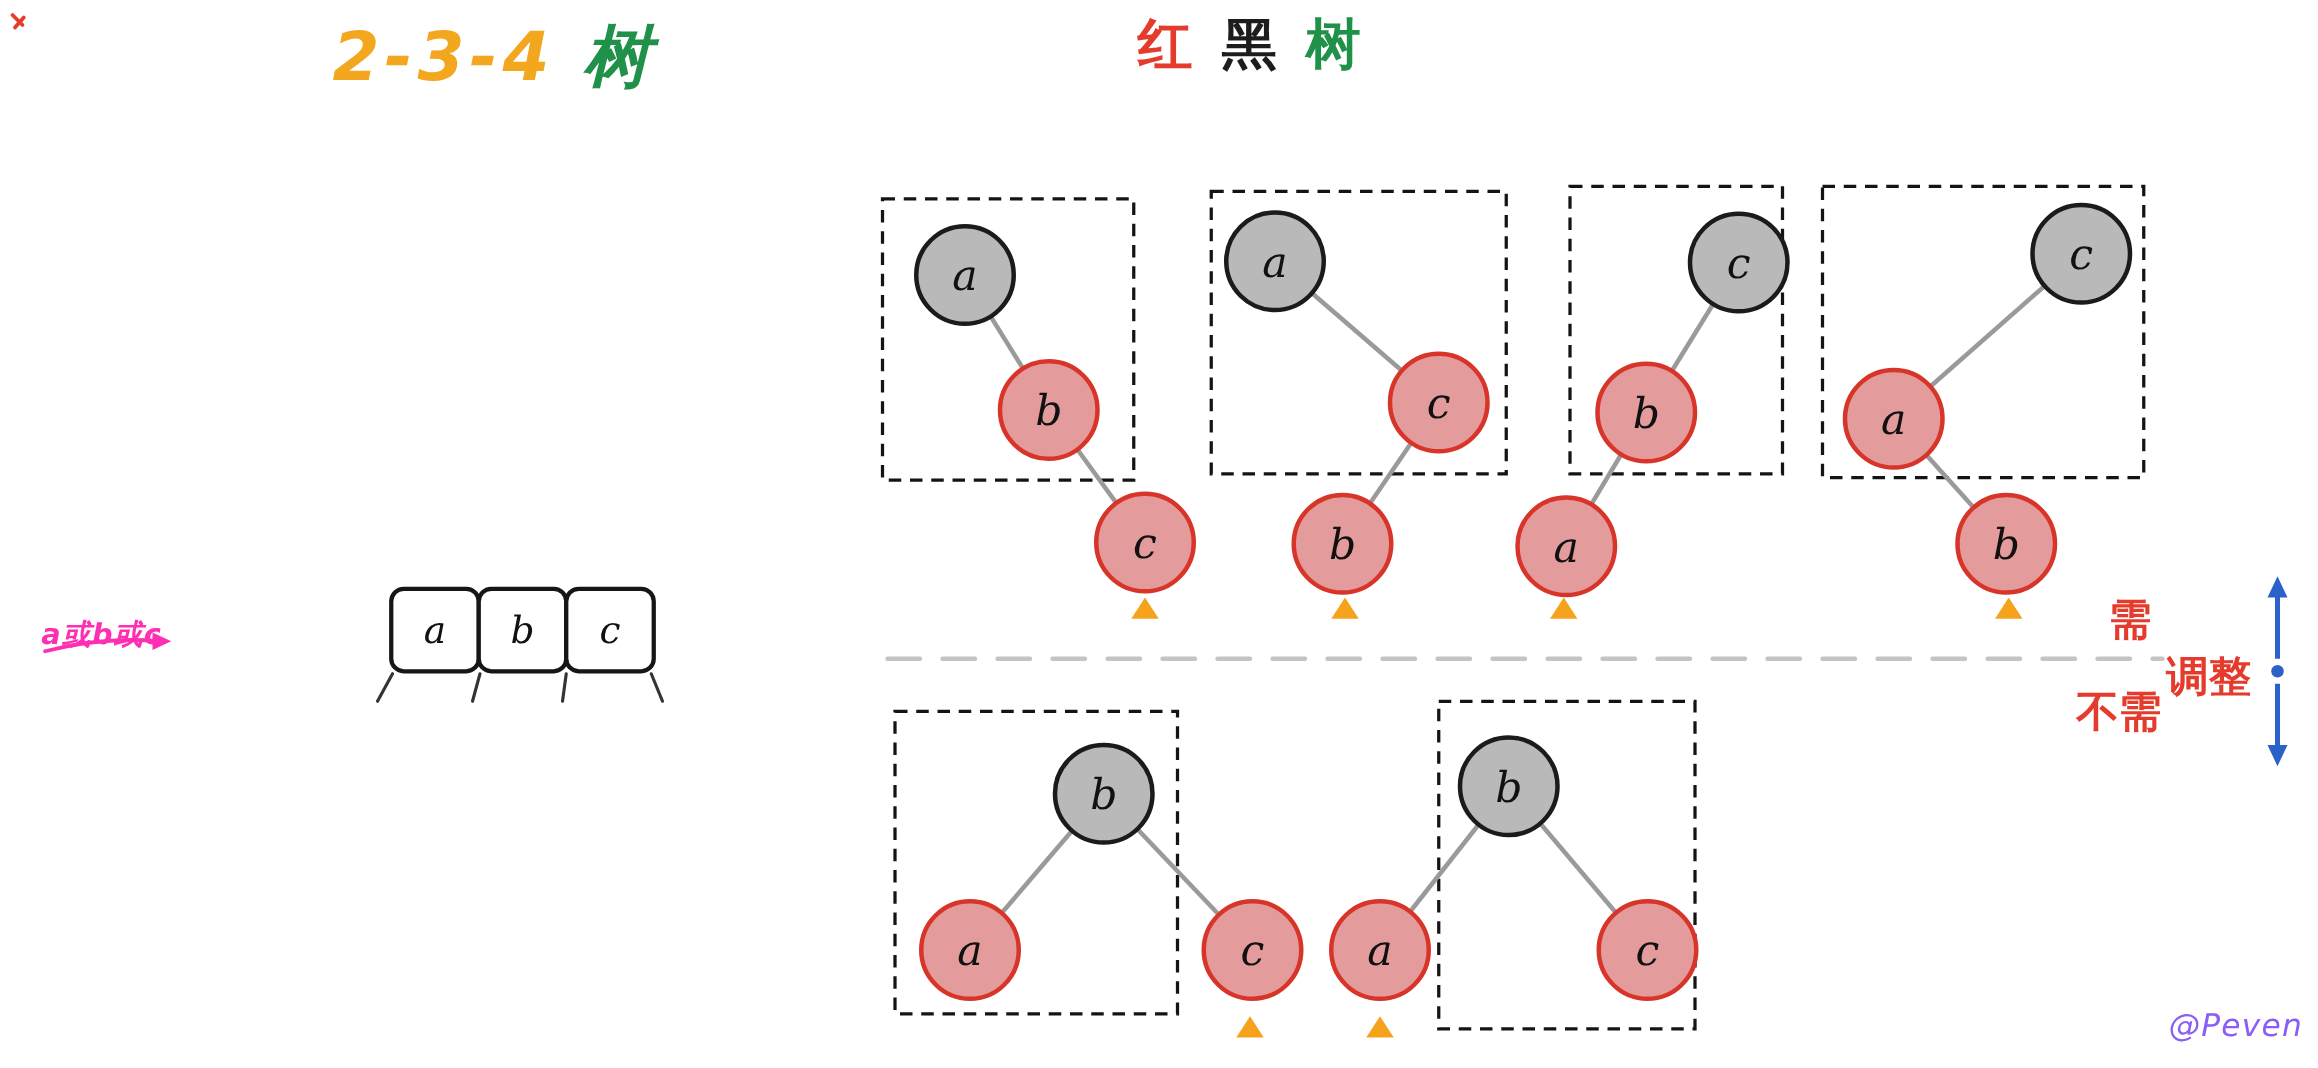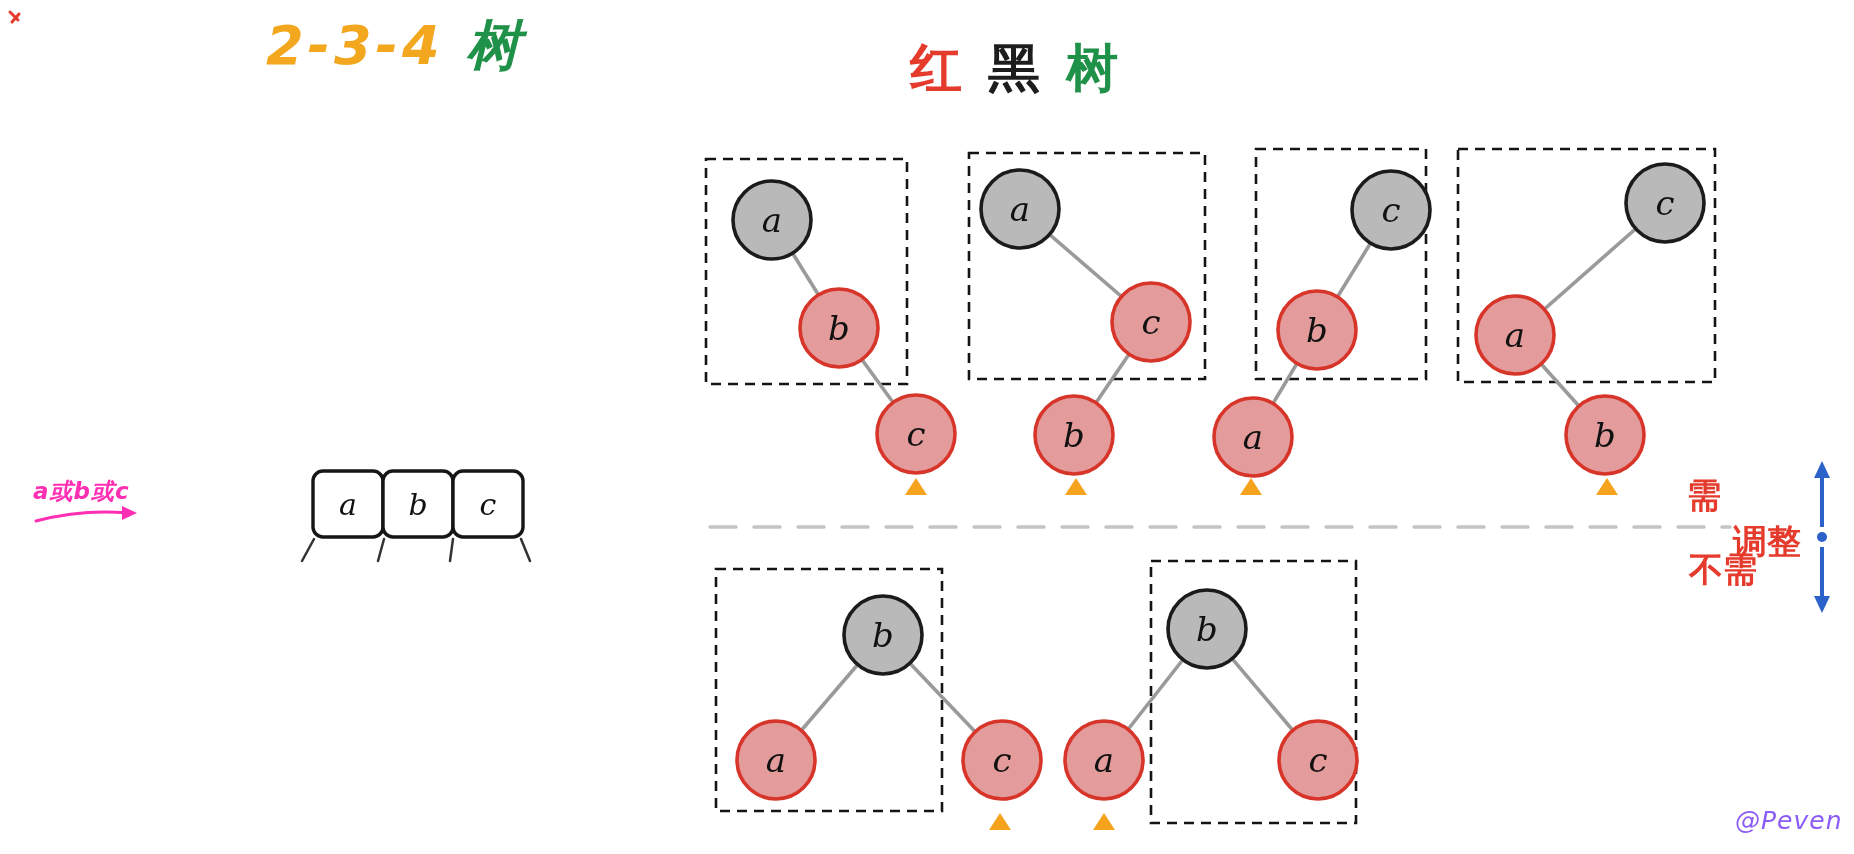--- a/index.html
+++ b/index.html
@@ -15,24 +15,24 @@
   #diagram-svg { position: absolute; left: 0; top: 0; }
   .title {
     position: absolute;
     font-weight: bold;
     letter-spacing: 4px;
     white-space: nowrap;
     line-height: 1.1;
     text-align: right;
   }
   .title-left  { left: 266px; top: 16px; font-size: 54px; font-style: italic; }
-  .title-right { left: 910px; top: 12px; font-size: 52px; margin-top: 28px; }
+  .title-right { left: 910px; top: 12px; font-size: 44px; }
   .annotation {
     position: absolute;
-    left: 33px; top: 476px;
+    left: 33px; top: 492px;
     font-size: 23px;
     font-style: italic;
     font-weight: bold;
     letter-spacing: 1px;
   }
   .legend {
     position: absolute;
     font-size: 34px;
     font-weight: bold;
     white-space: nowrap;
@@ -144,17 +144,17 @@
   <div class="title title-right">
     <span style="color: rgb(229, 59, 44);">红</span>
     <span style="color: rgb(29, 29, 29);">黑</span>
     <span style="color: rgb(31, 145, 72);">树</span>
   </div>
 
   <div class="annotation" style="color: rgb(255, 47, 180);">a或b或c</div>
 
   <div class="legend legend-need" style="color: rgb(229, 59, 44);">需</div>
   <div class="legend legend-adjust" style="color: rgb(229, 59, 44);">调整</div>
-  <div class="legend legend-notneed" style="color: rgb(229, 59, 44); margin-left: 28px;">不需</div>
+  <div class="legend legend-notneed" style="color: rgb(229, 59, 44);">不需</div>
 
   <div class="watermark">@Peven</div>
 
 </div>
 
 </body></html>

